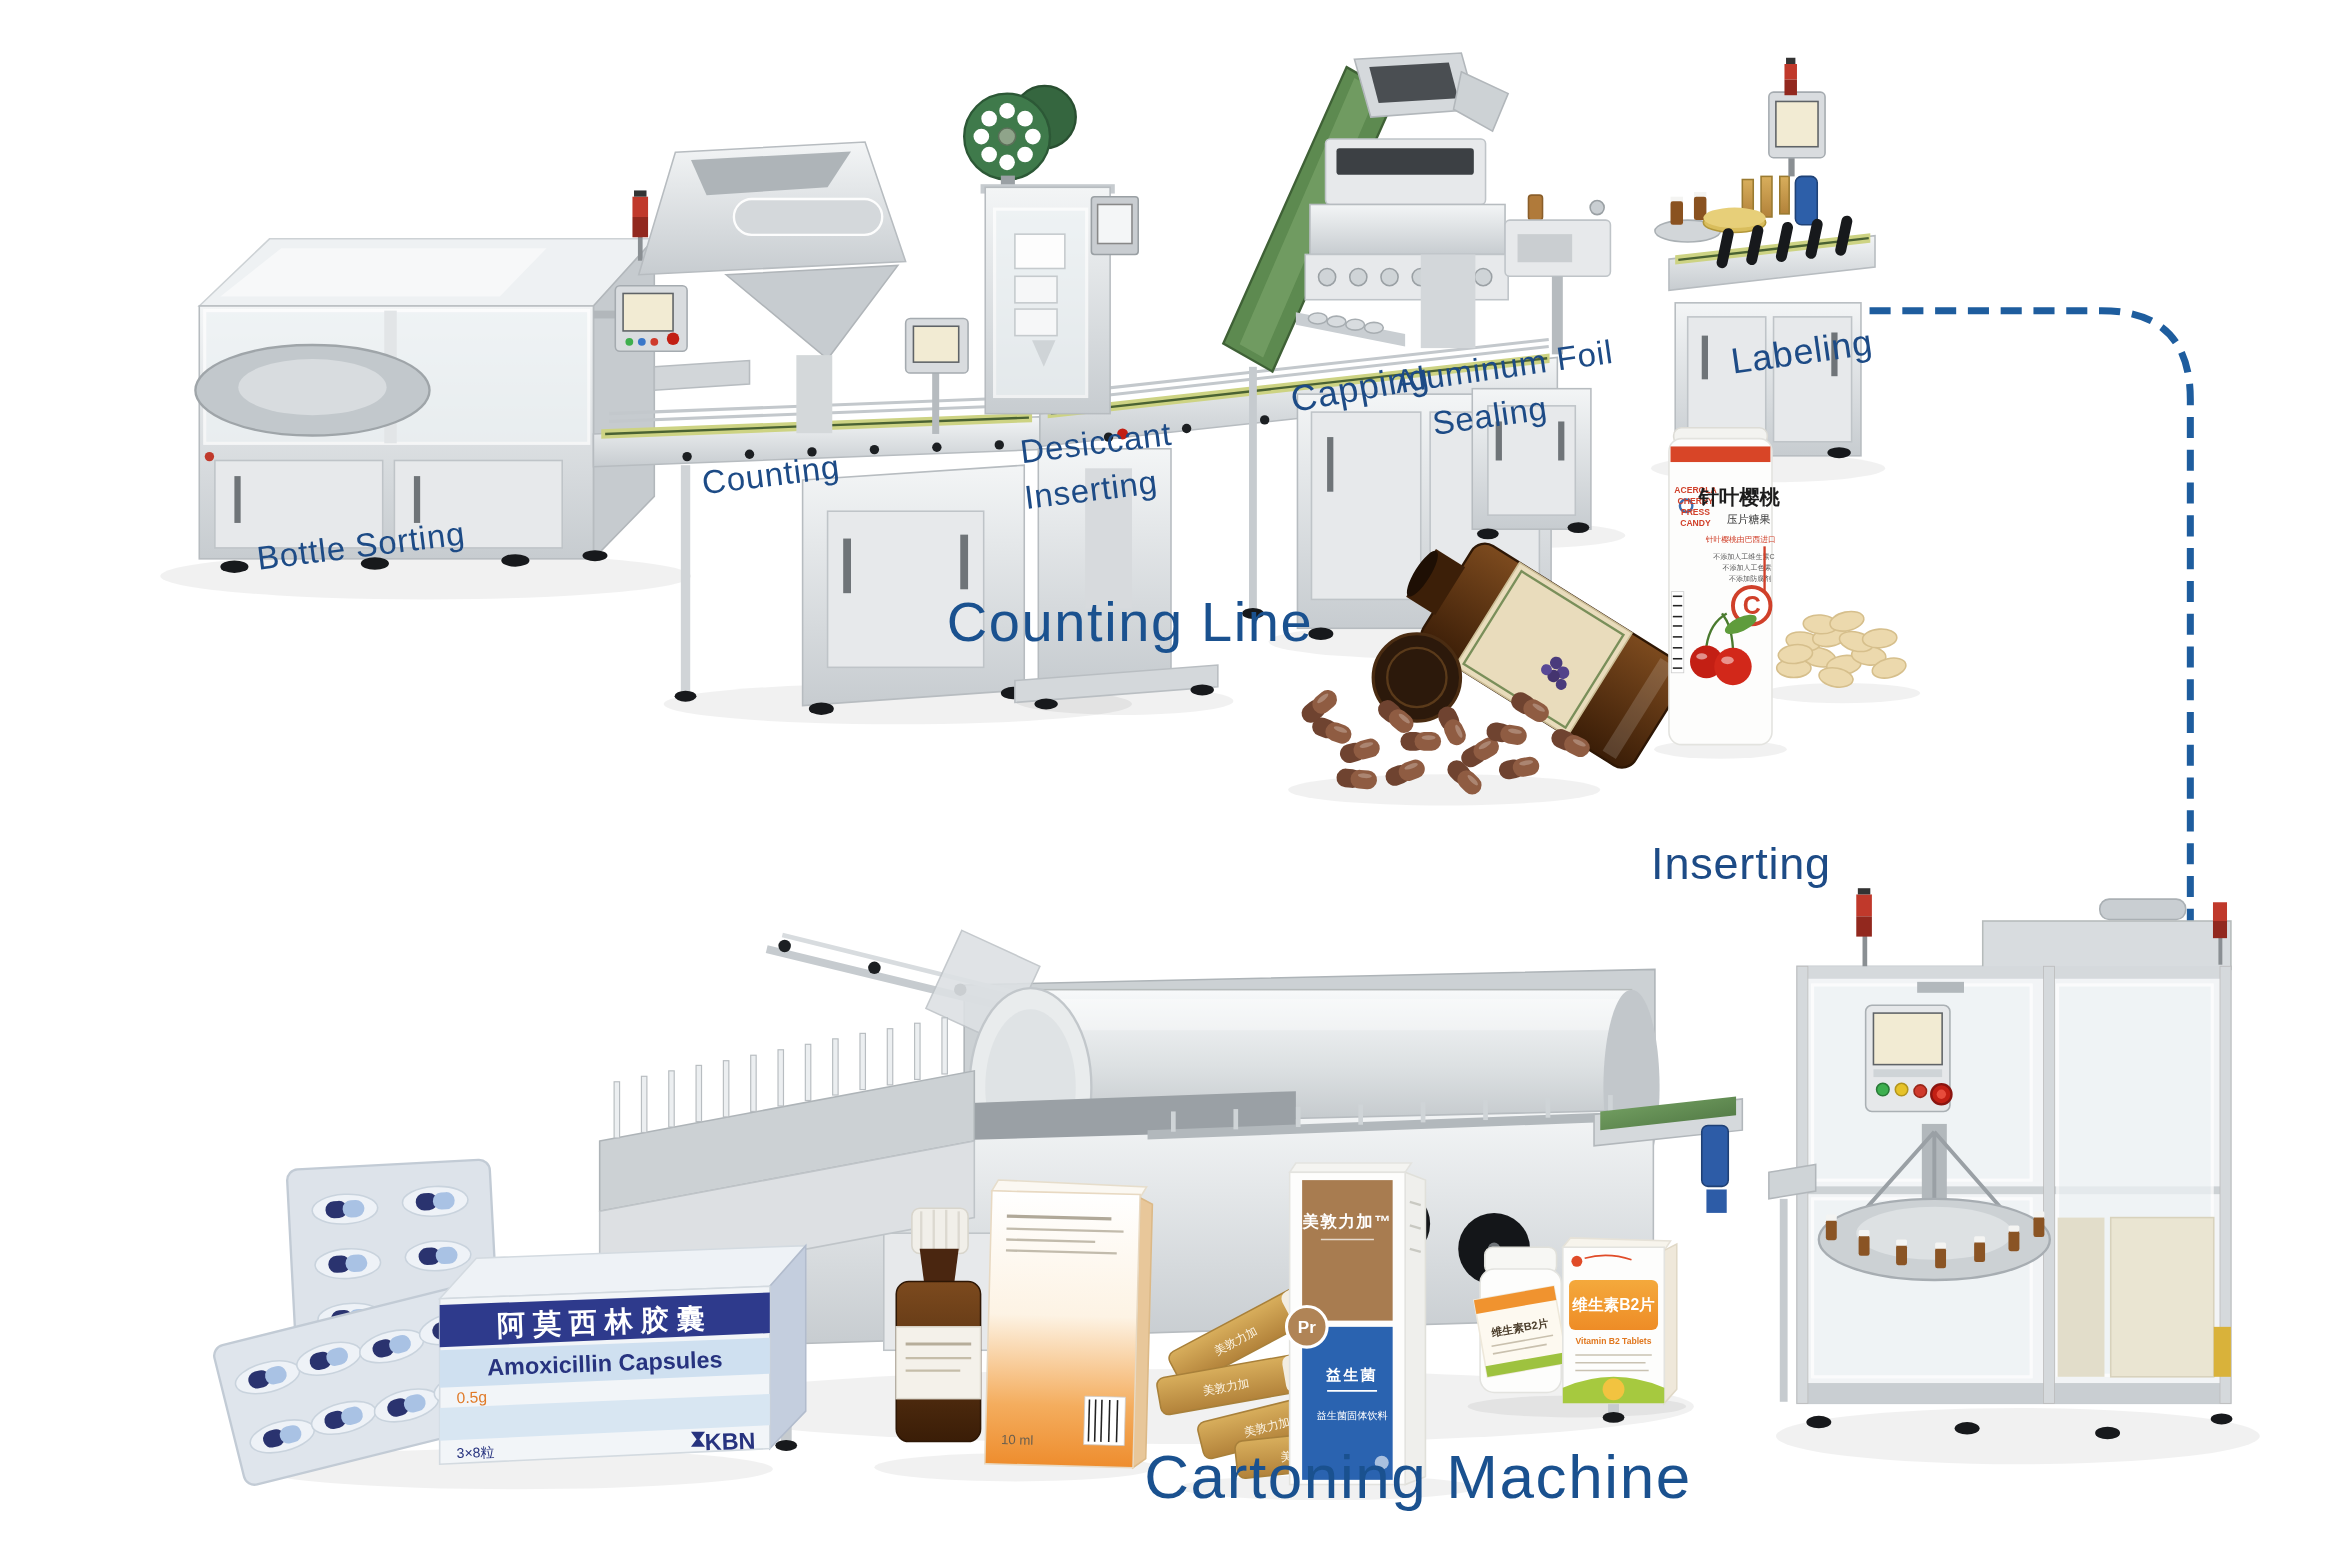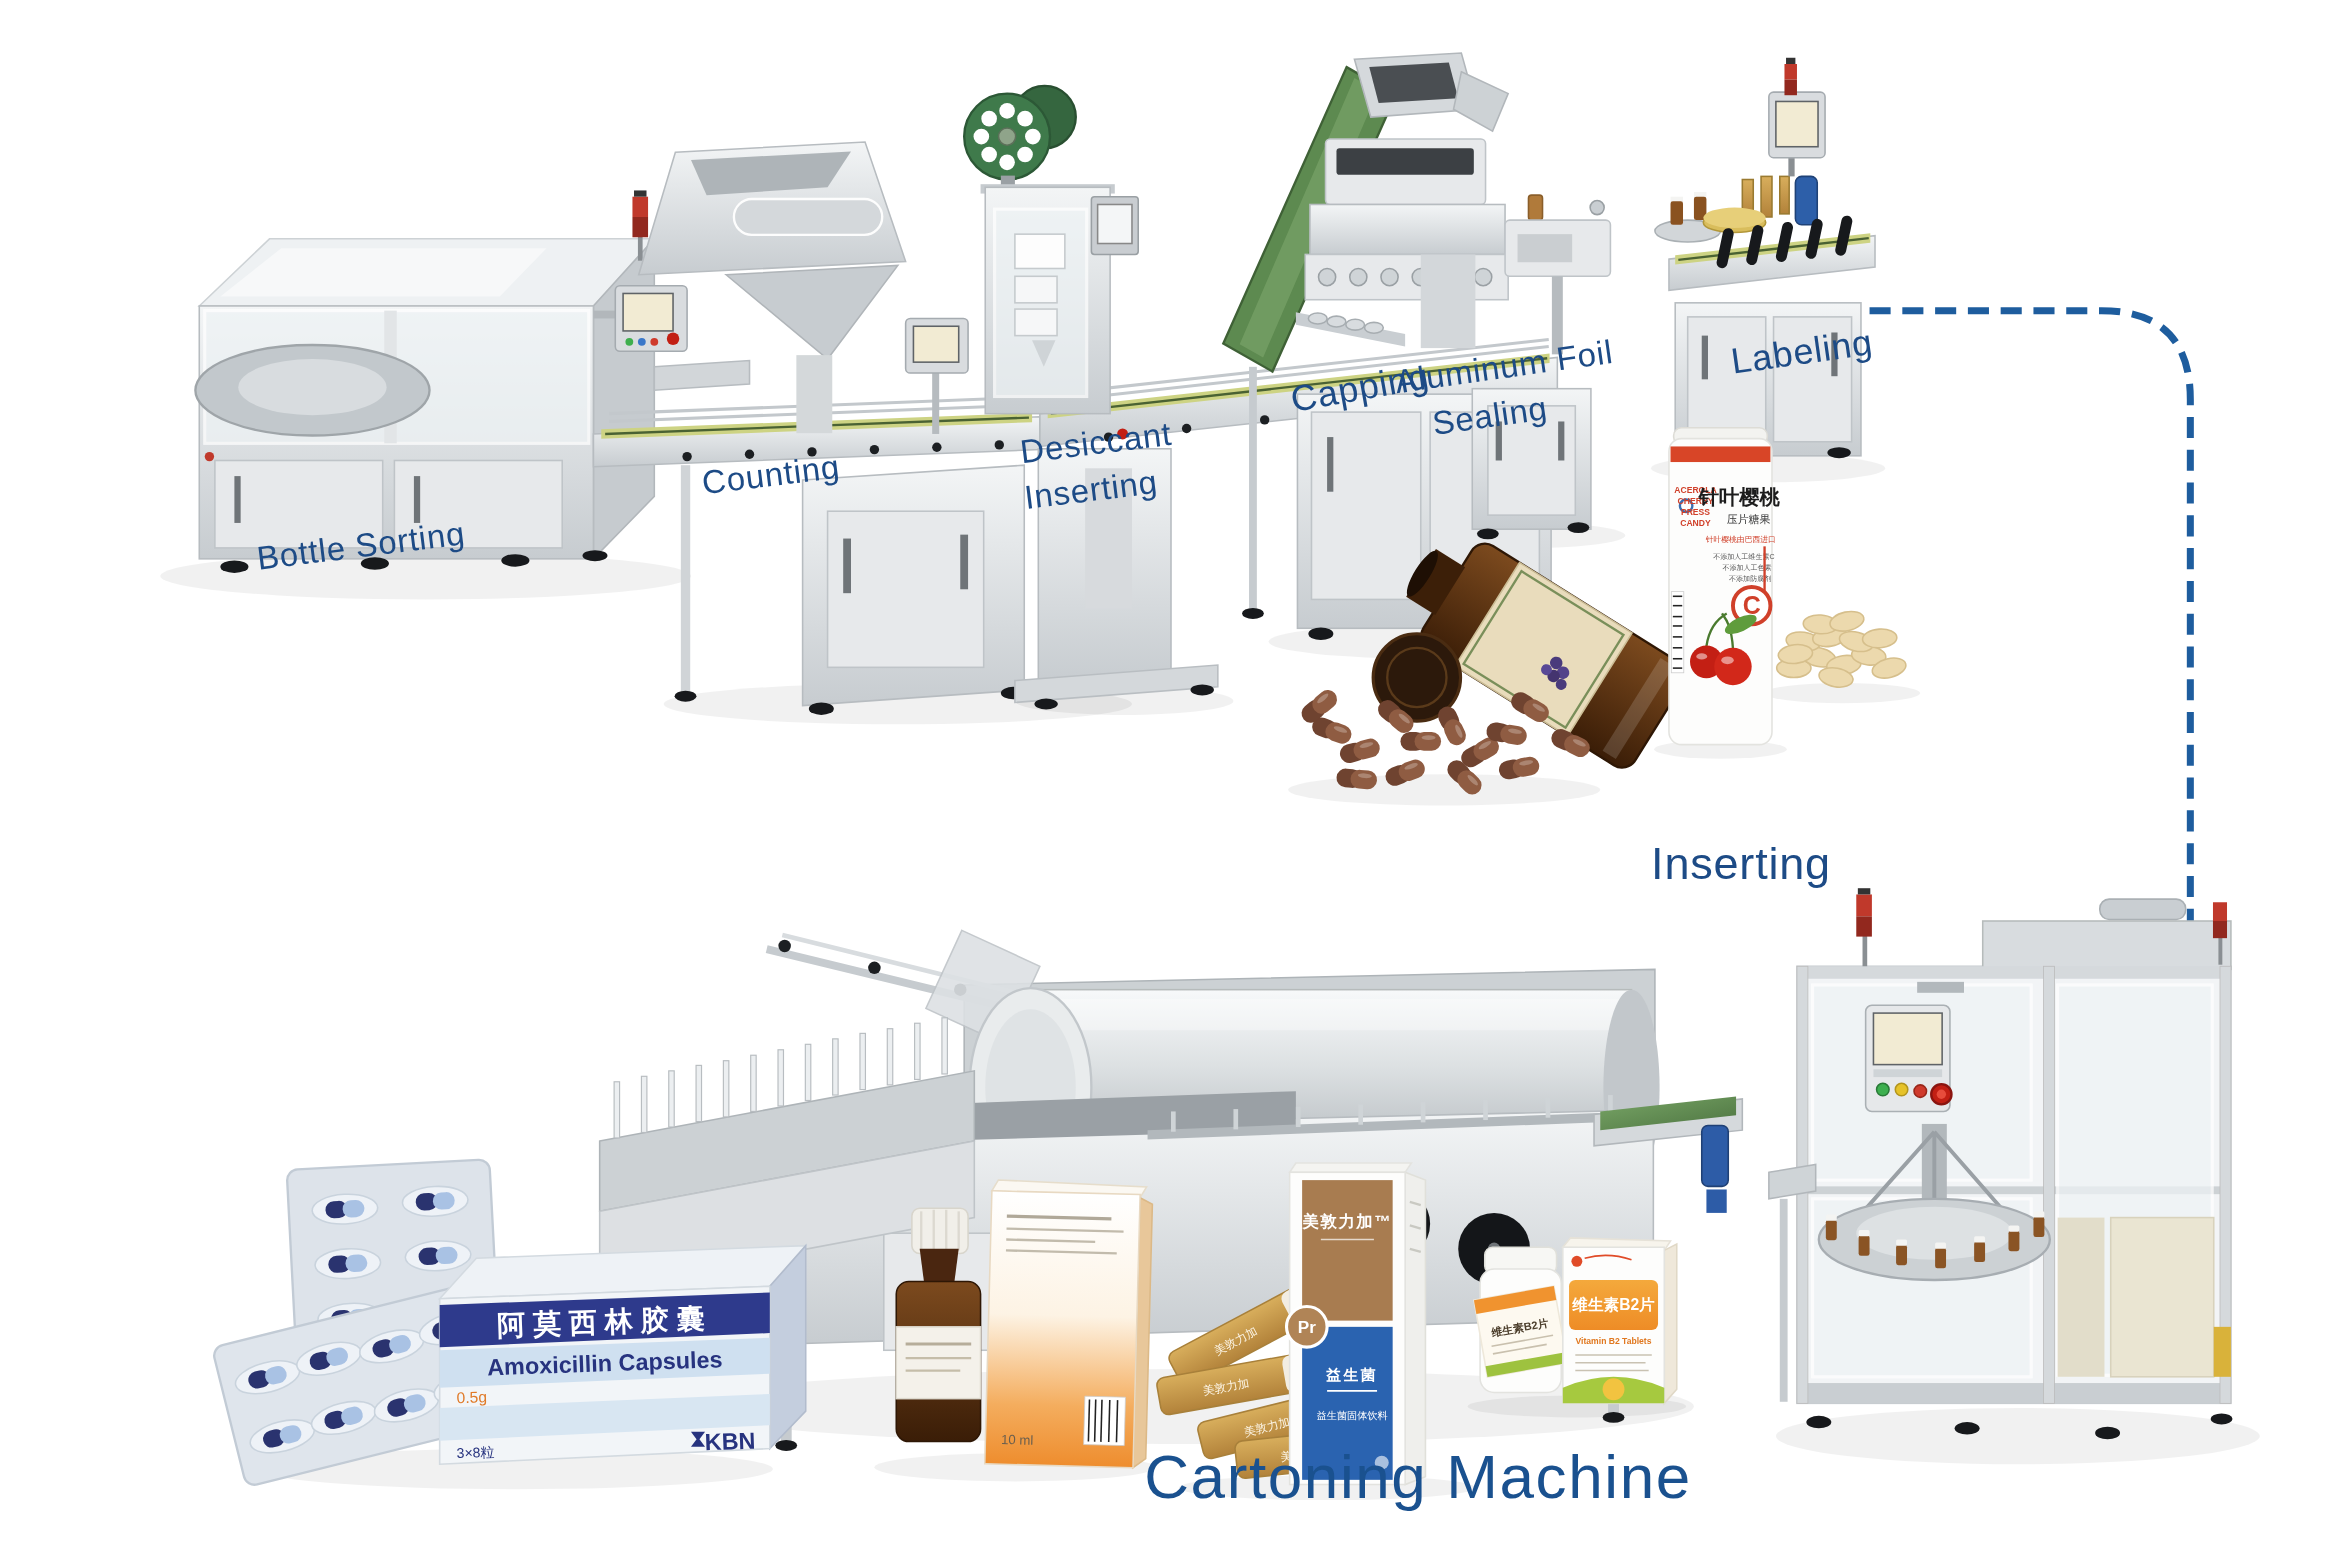--- a/index.html
+++ b/index.html
@@ -656,17 +656,18 @@
 </svg>
 
 <div class="lbl" style="left:361px;top:546px;--r:-7deg;--s:33px">Bottle Sorting</div>
 <div class="lbl" style="left:771px;top:475px;--r:-7deg;--s:33px">Counting</div>
 <div class="lbl" style="left:1096px;top:443px;--r:-7deg;--s:33px">Desiccant</div>
 <div class="lbl" style="left:1091px;top:490px;--r:-7deg;--s:33px">Inserting</div>
 <div class="lbl" style="left:1360px;top:388px;--r:-10deg;--s:36px">Capping</div>
 <div class="lbl" style="left:1504px;top:367px;--r:-8deg;--s:33px">Aluminum Foil</div>
 <div class="lbl" style="left:1490px;top:416px;--r:-8deg;--s:33px">Sealing</div>
 <div class="lbl" style="left:1802px;top:352px;--r:-8deg;--s:36px">Labeling</div>
+<div class="lbl title" style="left:1130px;top:621px;--s:56px">Counting Line</div>
 <div class="lbl" style="left:1741px;top:864px;--s:45px">Inserting</div>
 <div class="lbl title" style="left:1418px;top:1476px;--s:62px">Cartoning Machine</div>
 
 </div>
 
 
 </body></html>

